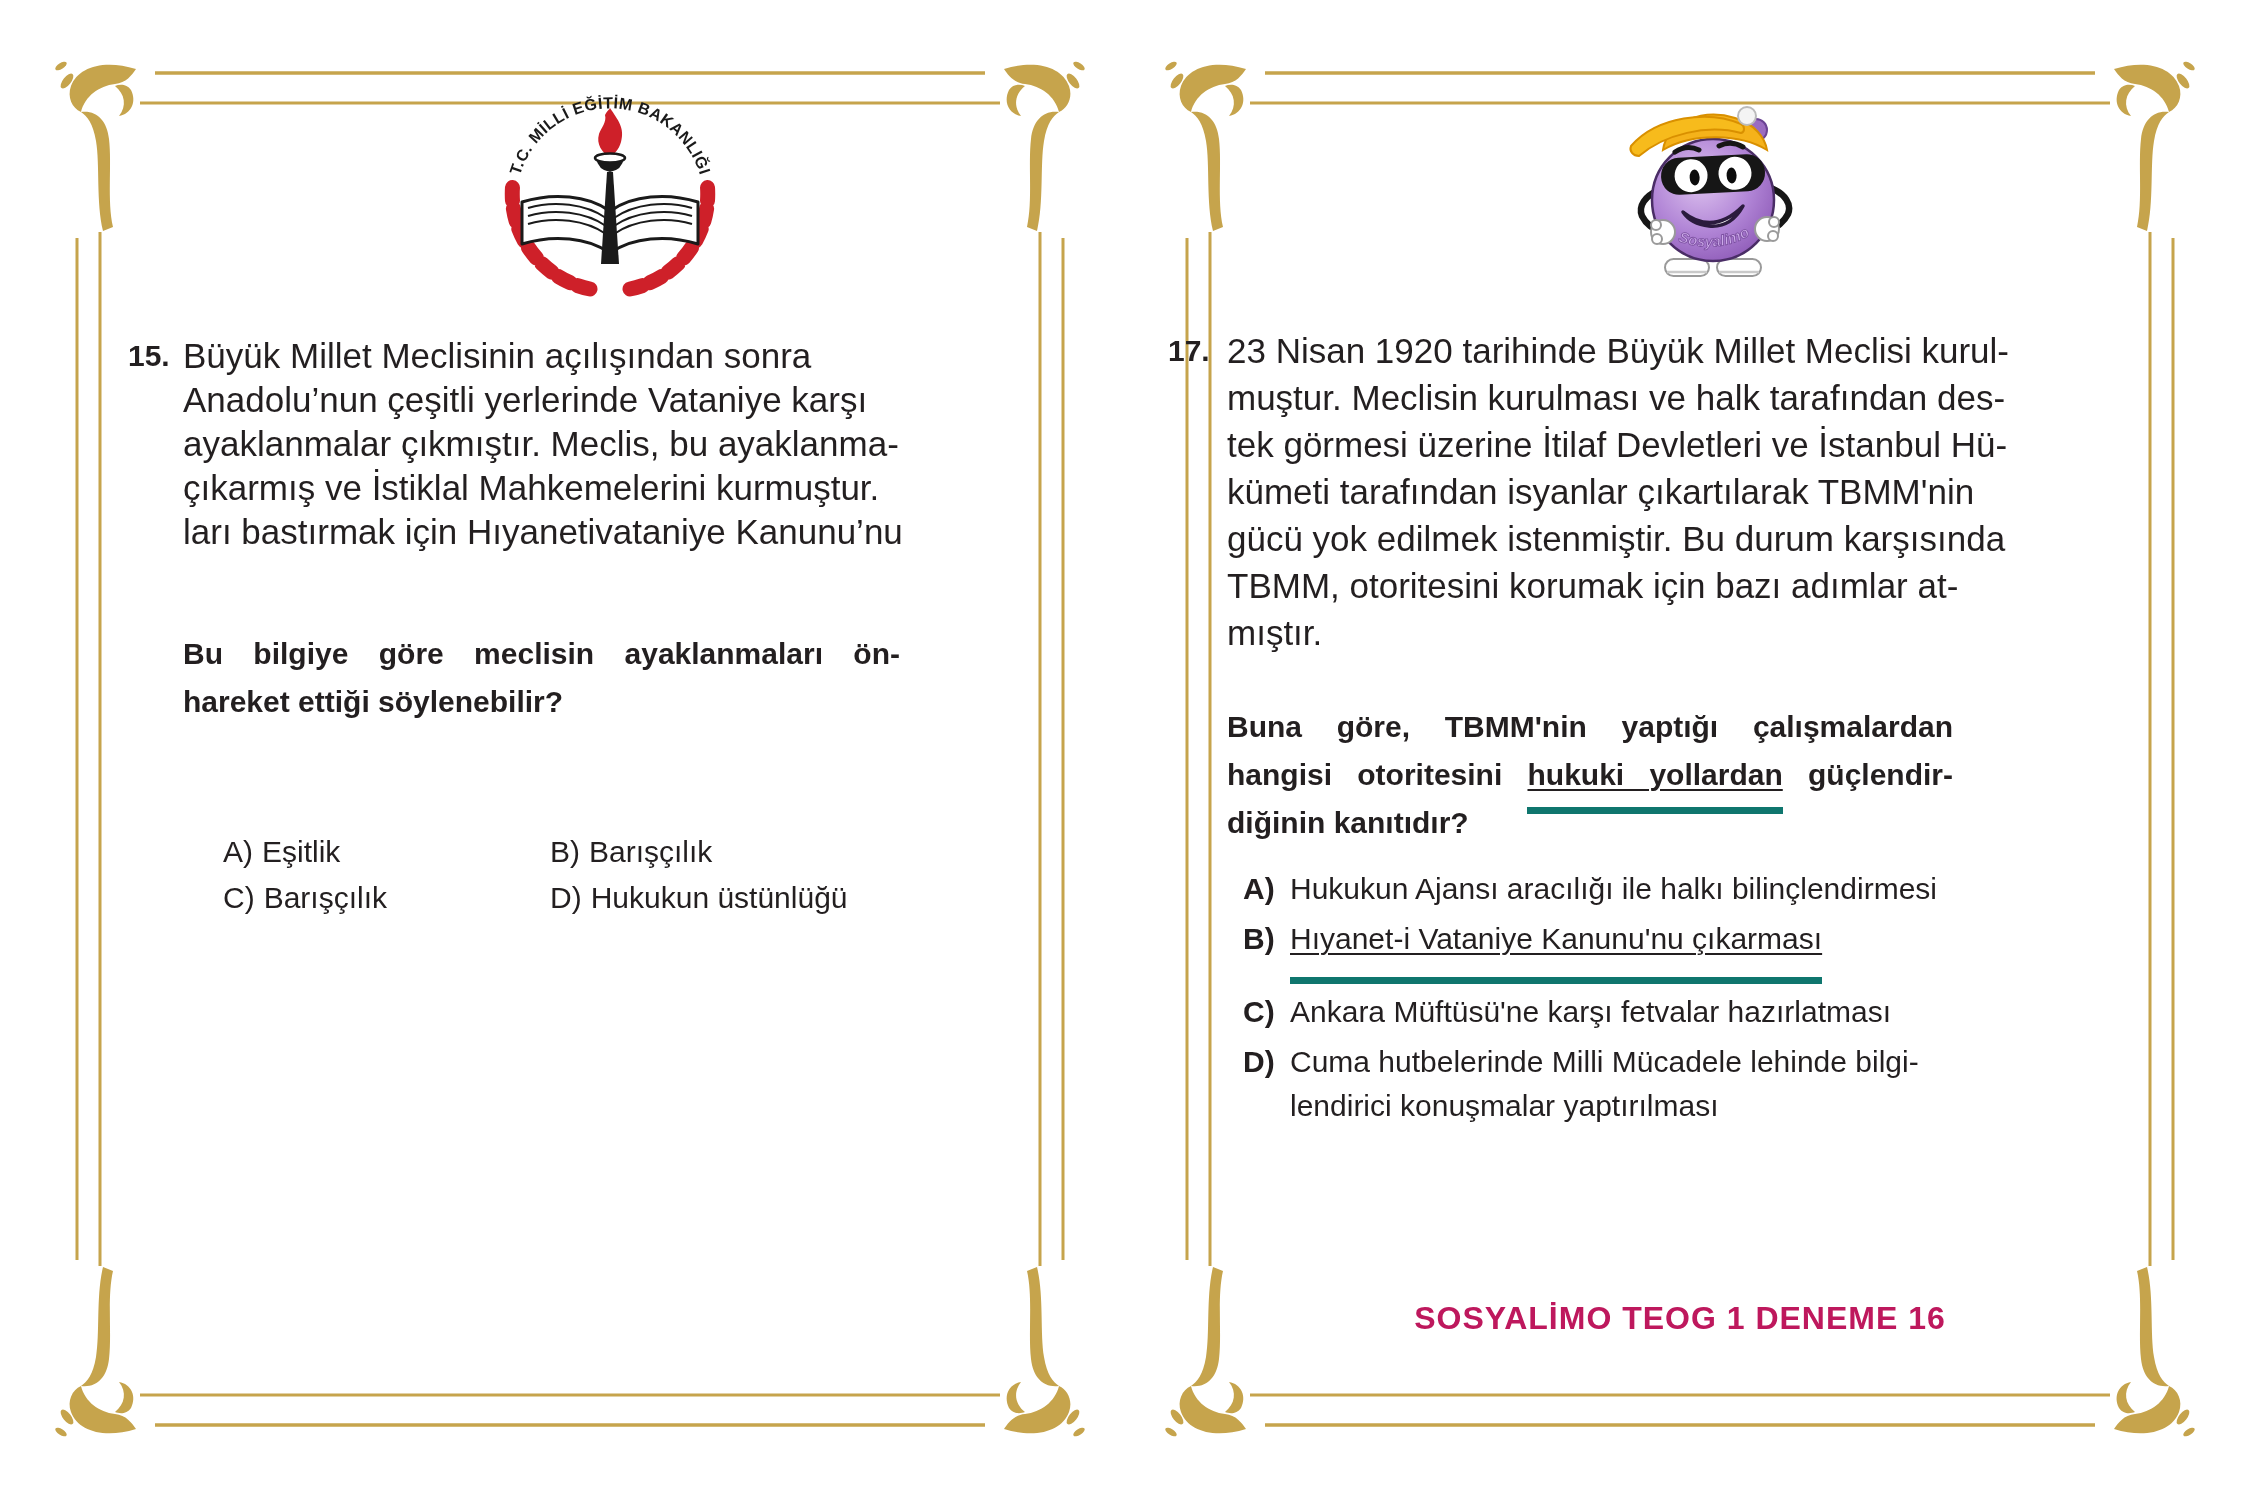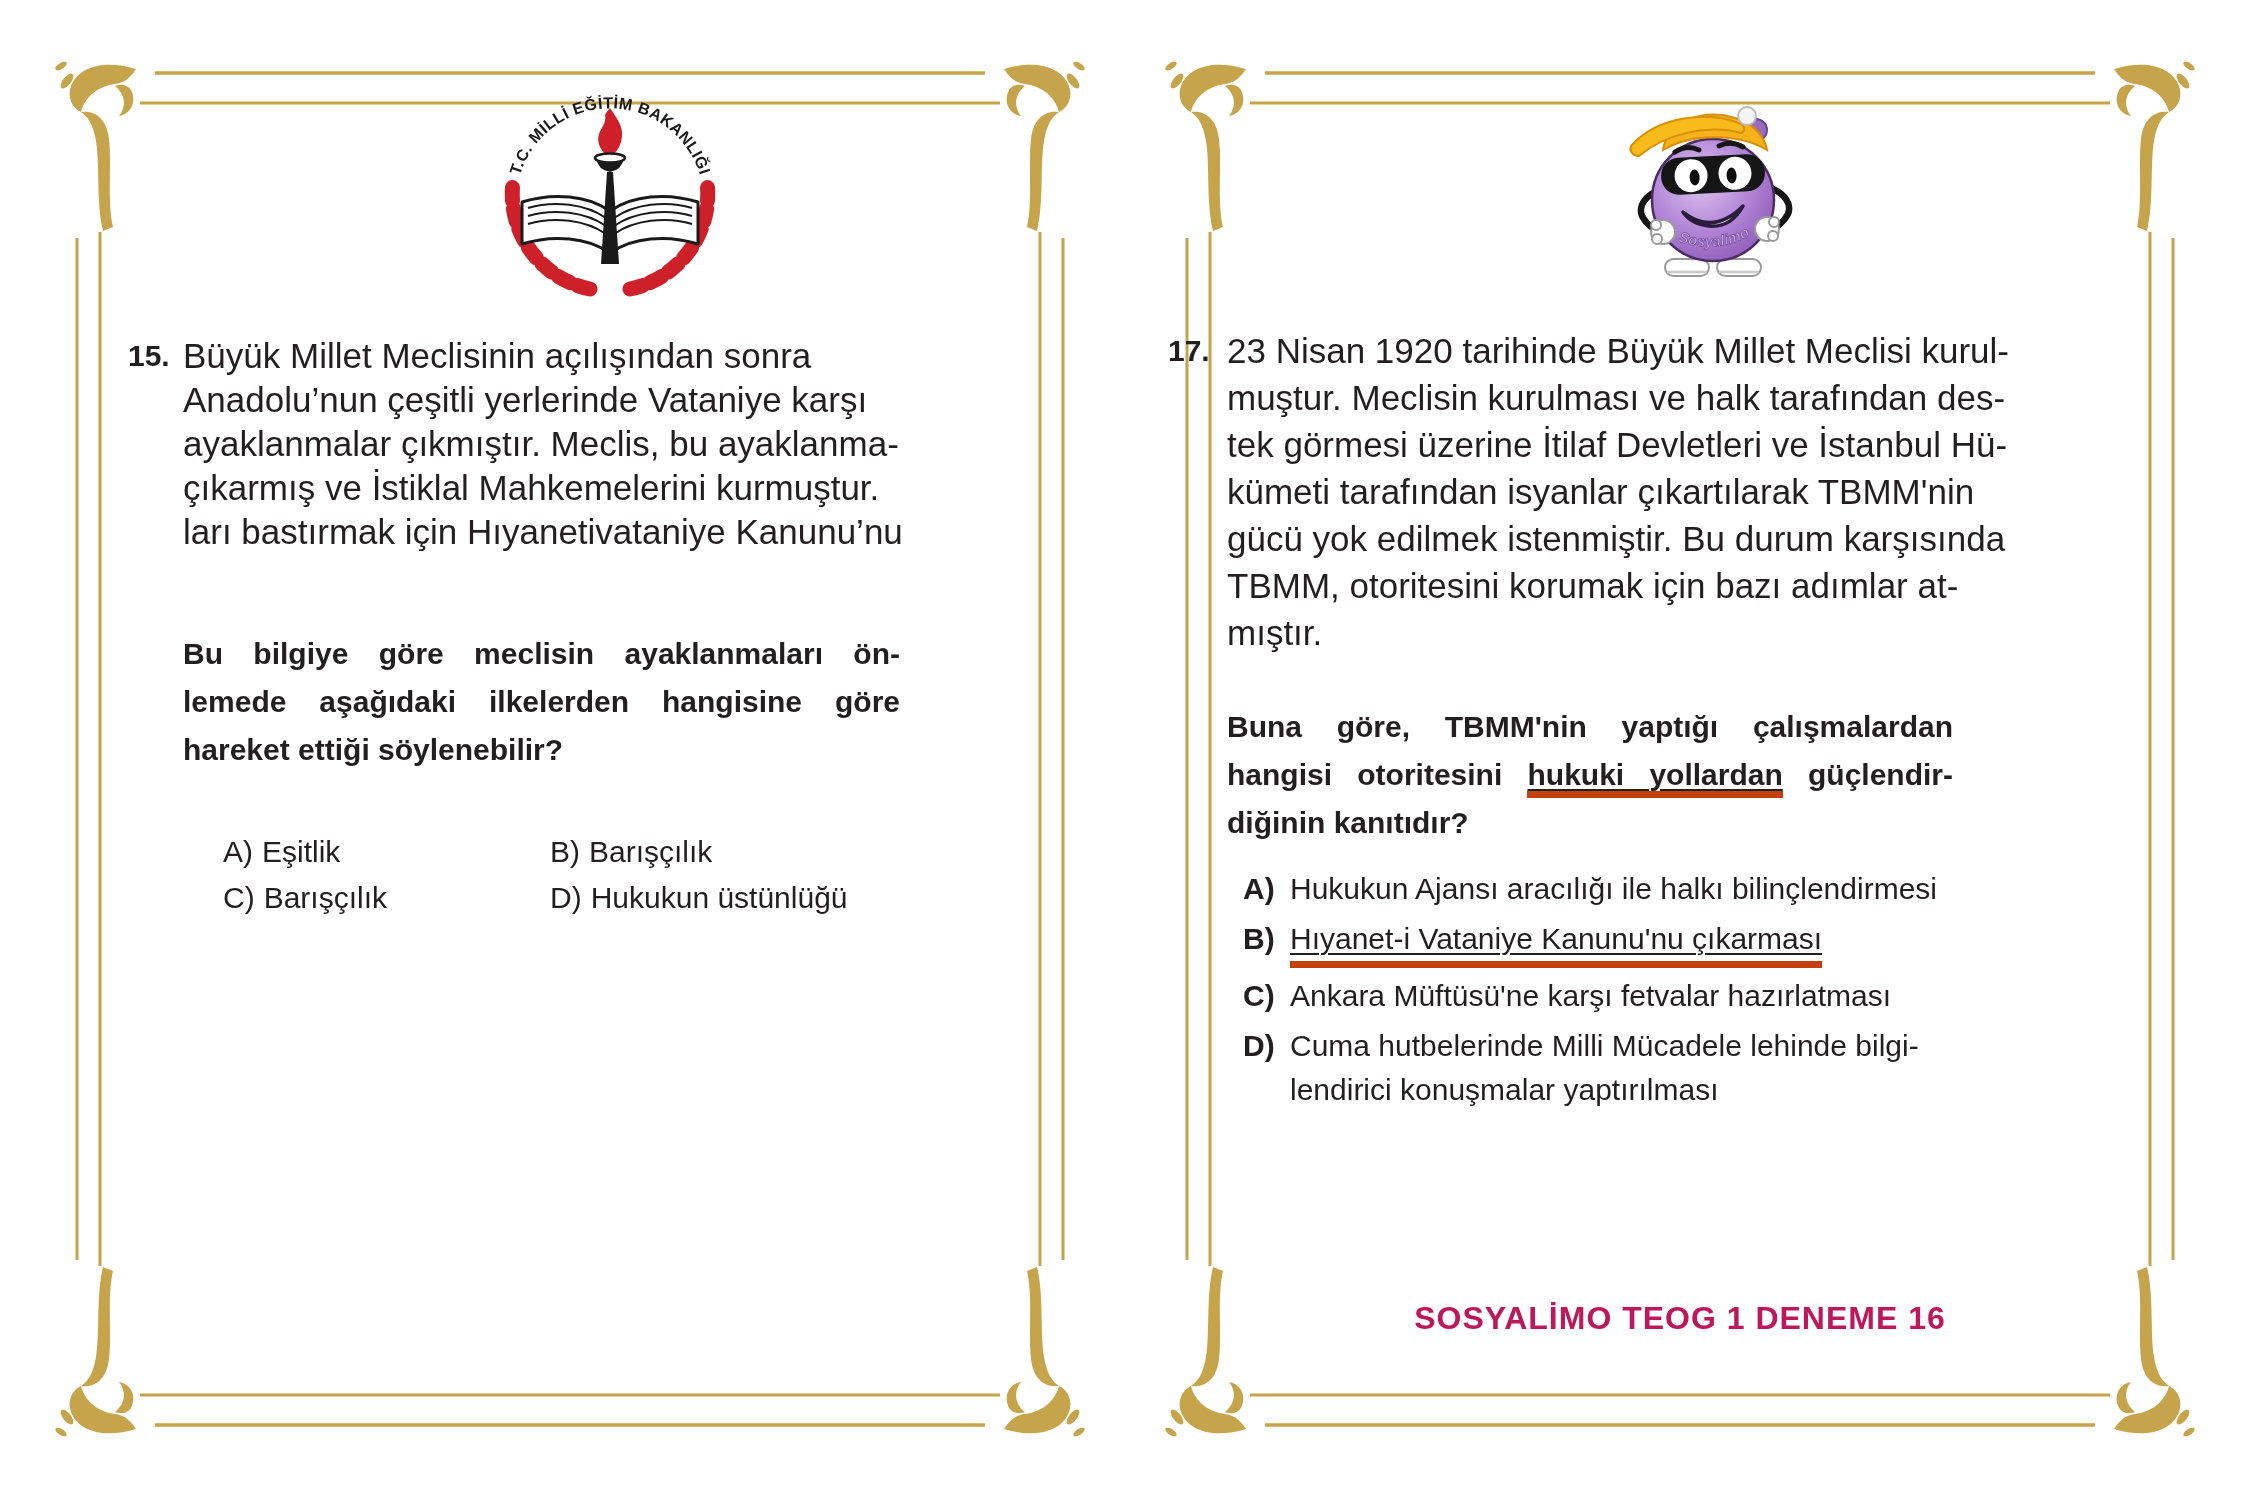--- a/index.html
+++ b/index.html
@@ -18,22 +18,22 @@
   .pline{font-size:35px;line-height:44px;white-space:nowrap}
   .pr .pline{line-height:47px}
   .just{text-align:justify;text-align-last:justify}
   .boldline{font-weight:bold;font-size:30px;line-height:48px;white-space:nowrap}
 
   
   .gu{
     text-decoration:underline;
     text-decoration-thickness:2px;
     text-underline-offset:4px;
-    border-bottom:7px solid #c2410c;
-    padding-bottom:0;
+    border-bottom:7px solid #0f766e;
+    padding-bottom:16px;
   }
 
   
   .optgrid{display:grid;grid-template-columns:327px auto;row-gap:2px;font-size:30px;line-height:44px}
   .optgrid .lbl{margin-right:9px}
 
   
   .optrow{display:flex;margin-bottom:6px}
   .optrow .lbl{font-weight:bold;font-size:30px;line-height:44px;width:47px;flex:0 0 auto}
   .optrow .txt{font-size:30px;line-height:44px}
@@ -182,21 +182,20 @@
     <div class="pline">Büyük Millet Meclisinin açılışından sonra</div>
     <div class="pline">Anadolu’nun çeşitli yerlerinde Vataniye karşı</div>
     <div class="pline">ayaklanmalar çıkmıştır. Meclis, bu ayaklanma-</div>
     <div class="pline">çıkarmış ve İstiklal Mahkemelerini kurmuştur.</div>
     <div class="pline">ları bastırmak için Hıyanetivataniye Kanunu’nu</div>
   </div>
 </div>
 
 <div class="abs" style="left:183px;top:630px;width:717px">
   <div class="boldline just">Bu bilgiye göre meclisin ayaklanmaları ön-</div>
-  <div class="boldline just">lemede aşağıdaki ilkelerden hangisine göre</div>
   <div class="boldline">hareket ettiği söylenebilir?</div>
 </div>
 
 <div class="abs optgrid" style="left:223px;top:830px;width:720px">
   <div><span class="lbl">A)</span><span>Eşitlik</span></div>
   <div><span class="lbl">B)</span><span>Barışçılık</span></div>
   <div><span class="lbl">C)</span><span>Barışçılık</span></div>
   <div><span class="lbl">D)</span><span>Hukukun üstünlüğü</span></div>
 </div>
 

